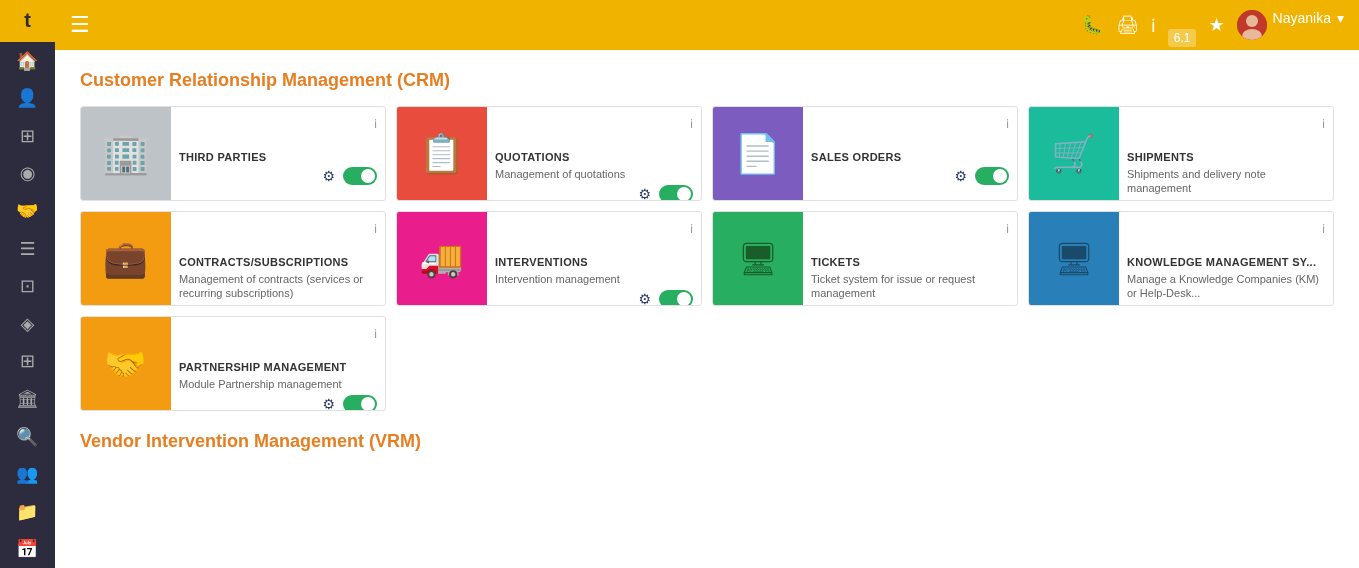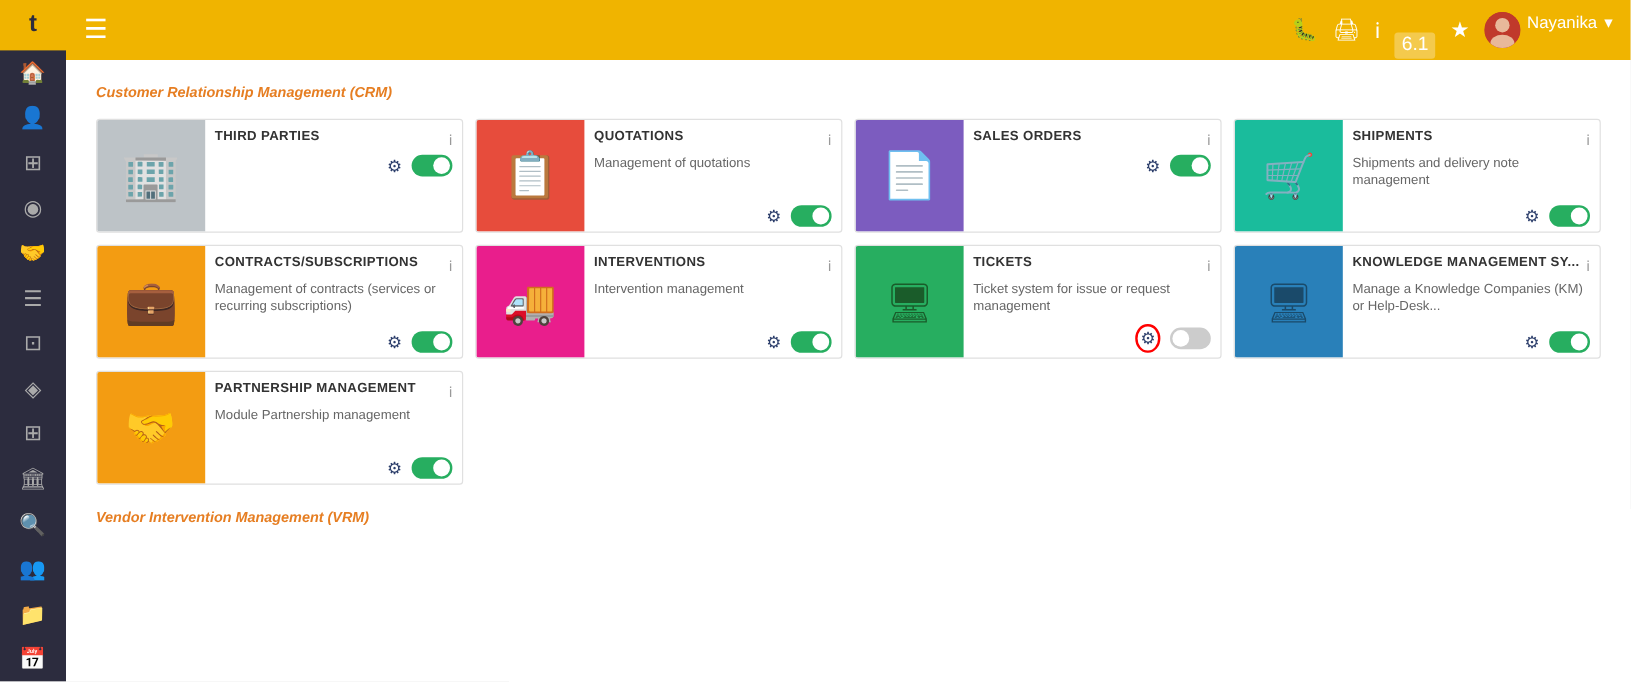--- a/index.html
+++ b/index.html
@@ -66,21 +66,21 @@
       display: flex;
       align-items: center;
       gap: 12px;
       color: white;
     }
     .topbar-right .icon { font-size: 18px; cursor: pointer; }
     .topbar-version {
       background: rgba(255,255,255,0.3);
       padding: 2px 6px;
       border-radius: 3px;
-      font-size: 16px;
+      font-size: 12px;
       color: white;
       margin-top: 26px;
     }
     .topbar-star { color: white; font-size: 18px; }
     .topbar-user {
       display: flex;
       gap: 6px;
       cursor: pointer;
       color: white;
       font-size: 14px;
@@ -102,25 +102,24 @@
     
     .content {
       flex: 1;
       overflow-y: auto;
       background: white;
       padding: 20px 25px;
     }
 
     .section-title {
       color: #e67e22;
-      font-size: 12px;
+      font-size: 18px;
       font-weight: bold;
       margin-bottom: 15px;
       cursor: pointer;
-      font-style: italic;
     }
 
     
     .modules-grid {
       display: grid;
       grid-template-columns: repeat(4, 1fr);
       gap: 10px;
       margin-bottom: 20px;
     }
 
@@ -155,20 +154,21 @@
       align-items: flex-start;
       justify-content: space-between;
     }
 
     .module-title {
       font-size: 11px;
       font-weight: bold;
       color: #333;
       letter-spacing: 0.3px;
       flex: 1;
+      margin-top: 36px;
     }
 
     .module-info-icon {
       color: #999;
       font-size: 12px;
       cursor: pointer;
       flex-shrink: 0;
       margin-left: 4px;
     }
 

